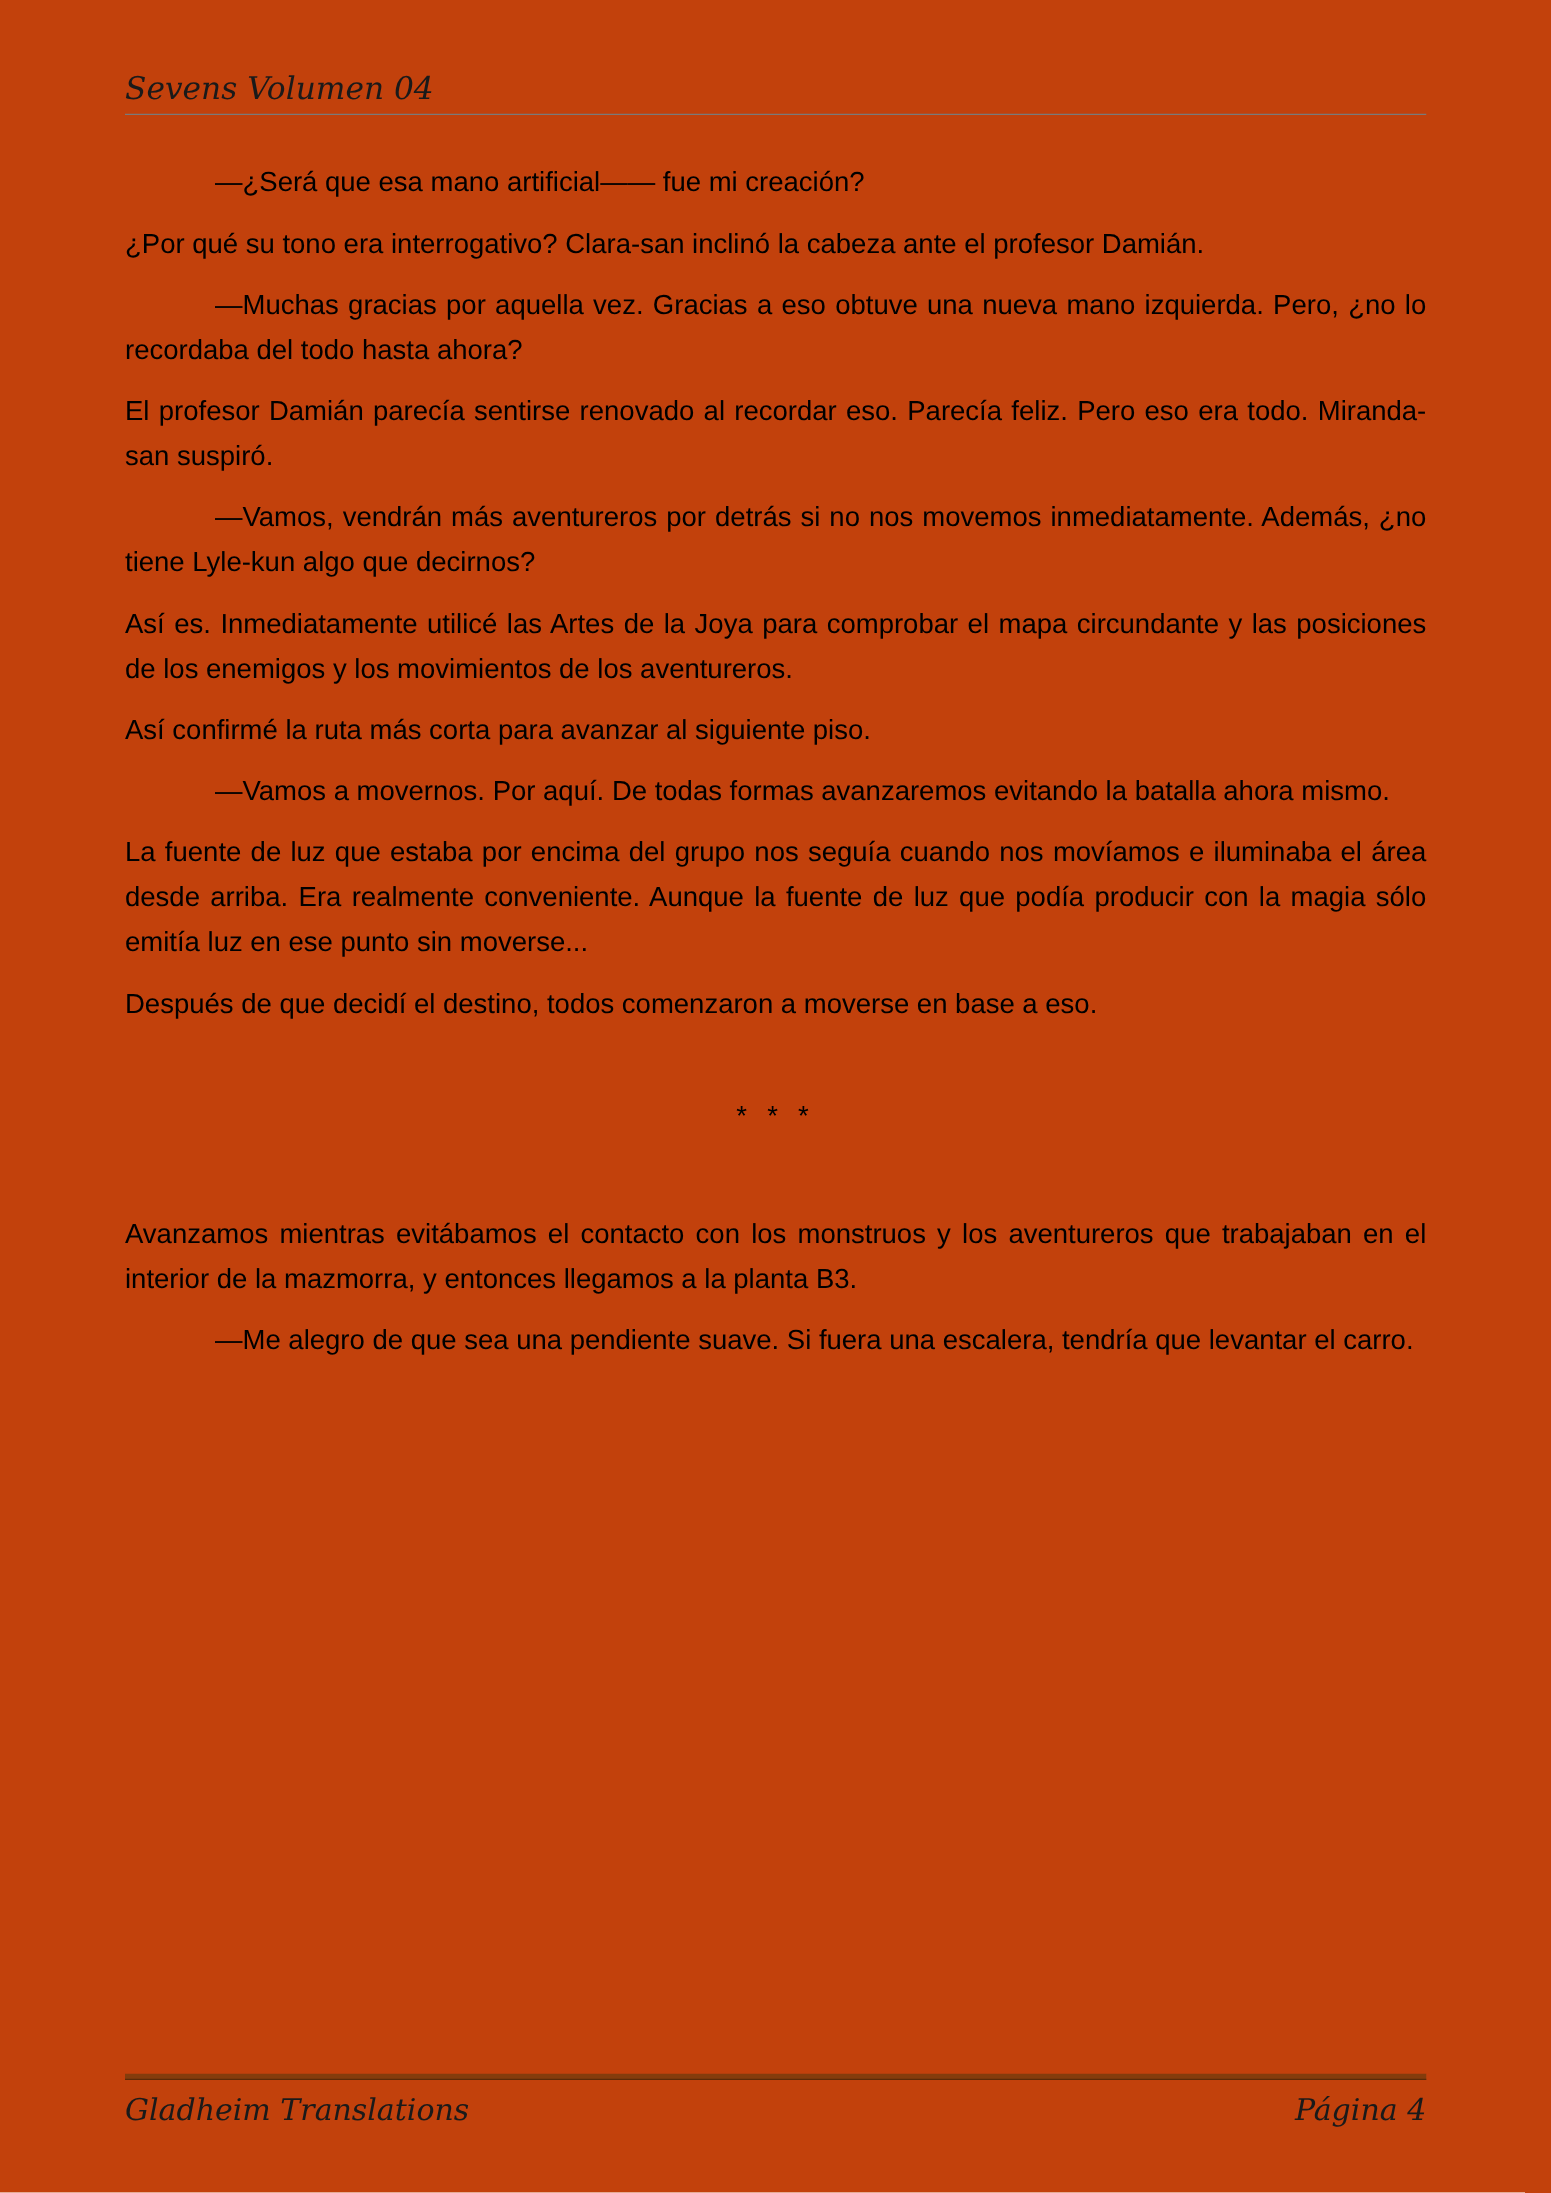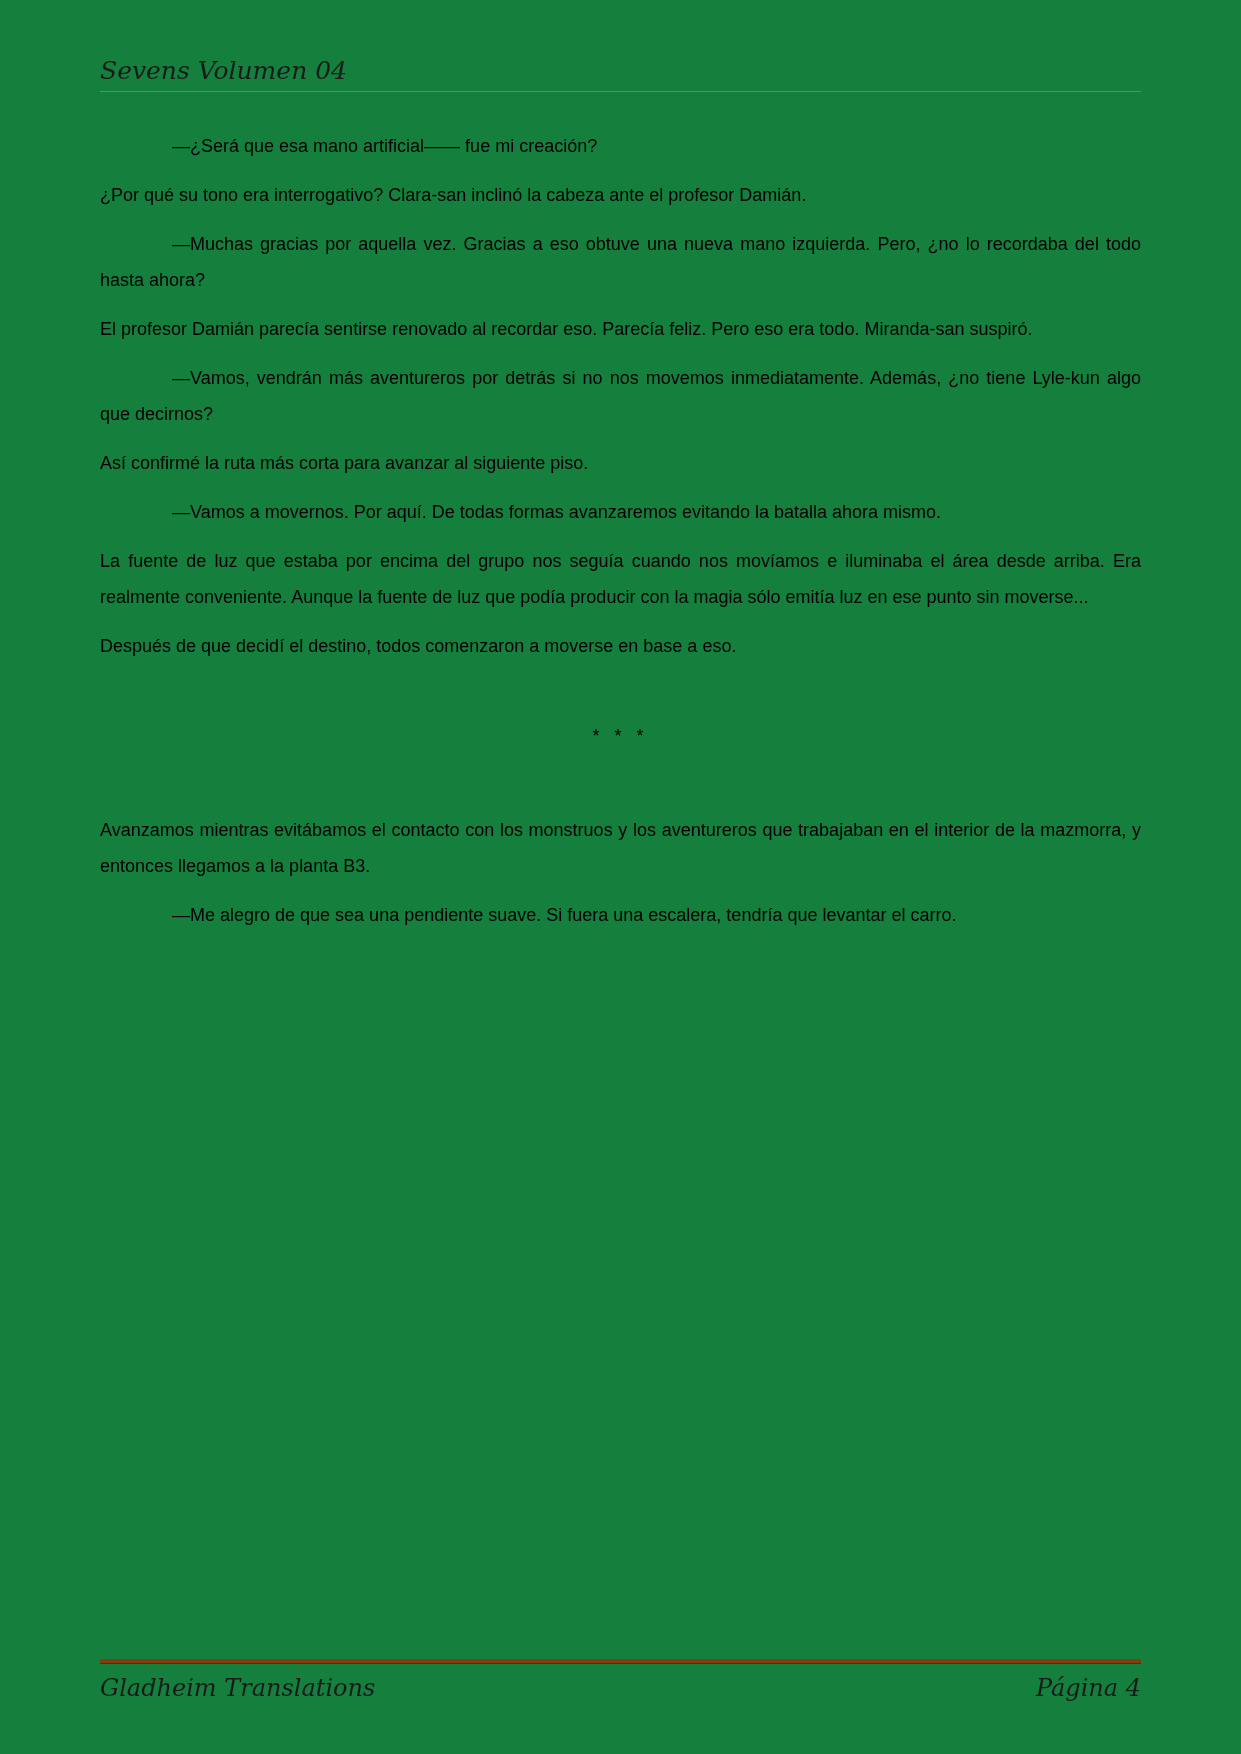--- a/index.html
+++ b/index.html
@@ -5,38 +5,38 @@
   html, body {
     margin: 0;
     padding: 0;
     background: #ffffff;
   }
   .page {
     position: relative;
     width: 1241px;
     height: 1754px;
     margin: 0 auto;
-    background: #15803d;
+    background: #c2410c;
     box-sizing: border-box;
     padding: 56px 100px 0 100px;
     color: #000000;
     font-family: "Liberation Sans", sans-serif;
     overflow: hidden;
   }
   .doc-header {
     font-family: "DejaVu Serif", serif;
     font-style: italic;
     font-size: 25px;
     color: #1a1a1a;
     padding-bottom: 6px;
     border-bottom: 1px solid #7a7a7a;
     margin-bottom: 36px;
   }
   .content p {
-    font-size: 18px;
+    font-size: 22px;
     line-height: 36px;
     margin: 0 0 13px 0;
     text-align: justify;
   }
   .content p.dialogue {
     text-indent: 72px;
   }
   .content p.sep {
     text-align: center;
     text-indent: 0;
@@ -71,20 +71,21 @@
 <div class="page">
 
   <div class="doc-header">Sevens Volumen 04</div>
 
   <div class="content">
     <p class="dialogue">—¿Será que esa mano artificial—— fue mi creación?</p>
     <p class="body">¿Por qué su tono era interrogativo? Clara-san inclinó la cabeza ante el profesor Damián.</p>
     <p class="dialogue">—Muchas gracias por aquella vez. Gracias a eso obtuve una nueva mano izquierda. Pero, ¿no lo recordaba del todo hasta ahora?</p>
     <p class="body">El profesor Damián parecía sentirse renovado al recordar eso. Parecía feliz. Pero eso era todo. Miranda-san suspiró.</p>
     <p class="dialogue">—Vamos, vendrán más aventureros por detrás si no nos movemos inmediatamente. Además, ¿no tiene Lyle-kun algo que decirnos?</p>
+    <p class="body">Así es. Inmediatamente utilicé las Artes de la Joya para comprobar el mapa circundante y las posiciones de los enemigos y los movimientos de los aventureros.</p>
     <p class="body">Así confirmé la ruta más corta para avanzar al siguiente piso.</p>
     <p class="dialogue">—Vamos a movernos. Por aquí. De todas formas avanzaremos evitando la batalla ahora mismo.</p>
     <p class="body">La fuente de luz que estaba por encima del grupo nos seguía cuando nos movíamos e iluminaba el área desde arriba. Era realmente conveniente. Aunque la fuente de luz que podía producir con la magia sólo emitía luz en ese punto sin moverse...</p>
     <p class="body">Después de que decidí el destino, todos comenzaron a moverse en base a eso.</p>
     <p class="sep">* * *</p>
     <p class="body">Avanzamos mientras evitábamos el contacto con los monstruos y los aventureros que trabajaban en el interior de la mazmorra, y entonces llegamos a la planta B3.</p>
     <p class="dialogue">—Me alegro de que sea una pendiente suave. Si fuera una escalera, tendría que levantar el carro.</p>
   </div>
 
   <div class="doc-footer">

